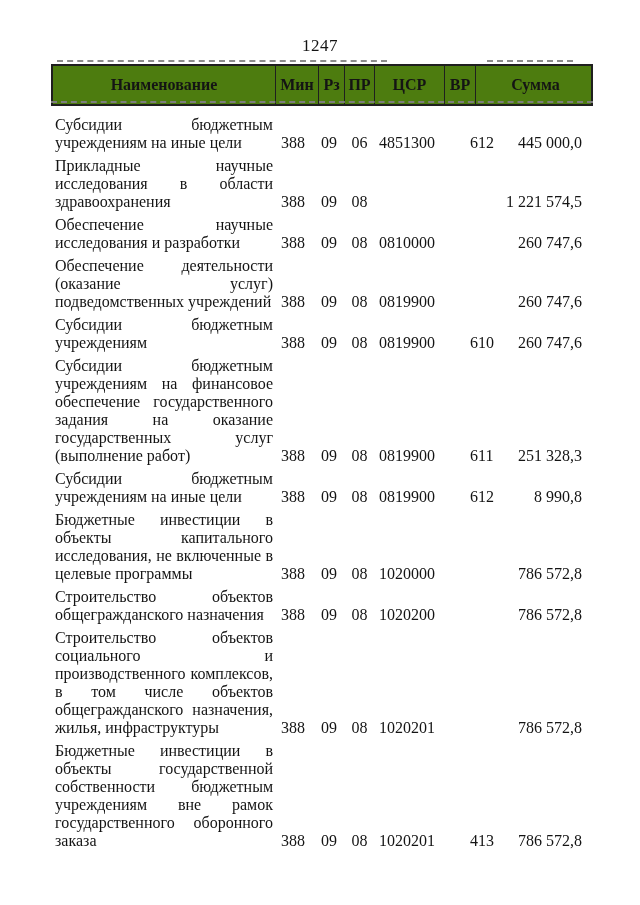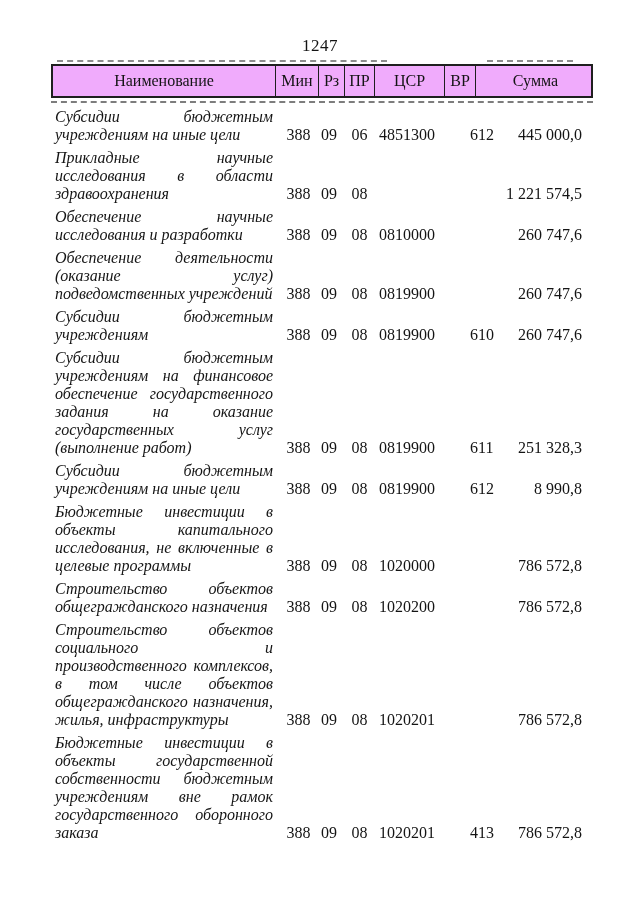--- a/index.html
+++ b/index.html
@@ -8,39 +8,39 @@
     font-family:"Liberation Serif","DejaVu Serif",serif;color:#141414;
     overflow:hidden;margin:0 auto;
   }
   .page-number{
     position:absolute;top:36px;left:0;right:0;text-align:center;
     font-size:17px;letter-spacing:0.5px;
   }
   .tbl{position:absolute;left:51px;top:64px;width:542px;}
   .tbl-header{
     display:grid;grid-template-columns:222px 43px 26px 30px 70px 31px 120px;
-    border:2px solid #1f1f1f;height:34px;box-sizing:border-box;background:#f0abfc;
+    border:2px solid #1f1f1f;height:42px;box-sizing:border-box;background:#4d7c0f;font-weight:bold;
   }
   .hcell{
     display:flex;align-items:center;justify-content:center;
     font-size:16px;border-left:1px solid #1f1f1f;height:100%;box-sizing:border-box;
   }
   .hcell:first-child{border-left:none;}
   .dash{position:absolute;border-top:2px dashed #8d8d8d;height:0;}
   .dash-top-a{top:-4px;left:6px;width:330px;}
   .dash-top-b{top:-4px;left:436px;width:86px;}
   .dash-bottom{top:37px;left:0;width:542px;border-top-color:#7d7d7d;}
   .tbl-body{margin-top:10px;}
   .trow{
     display:grid;grid-template-columns:222px 43px 26px 30px 70px 31px 120px;
     align-items:end;margin-bottom:5px;
   }
   .bcell{font-size:16px;line-height:18px;}
-  .c-name{text-align:justify;padding-left:4px;font-style:italic;}
-  .c-min{text-align:center;padding-left:8px;}
+  .c-name{text-align:justify;padding-left:4px;}
+  .c-min{padding-left:8px;}
   .c-rz{text-align:center;}
   .c-pr{text-align:center;padding-left:5px;}
   .c-tsr{text-align:center;}
   .c-vr{text-align:center;margin-left:28px;}
   .c-sum{text-align:right;padding-right:11px;}
 </style>
 </head>
 <body>
 
 <div class="page">

